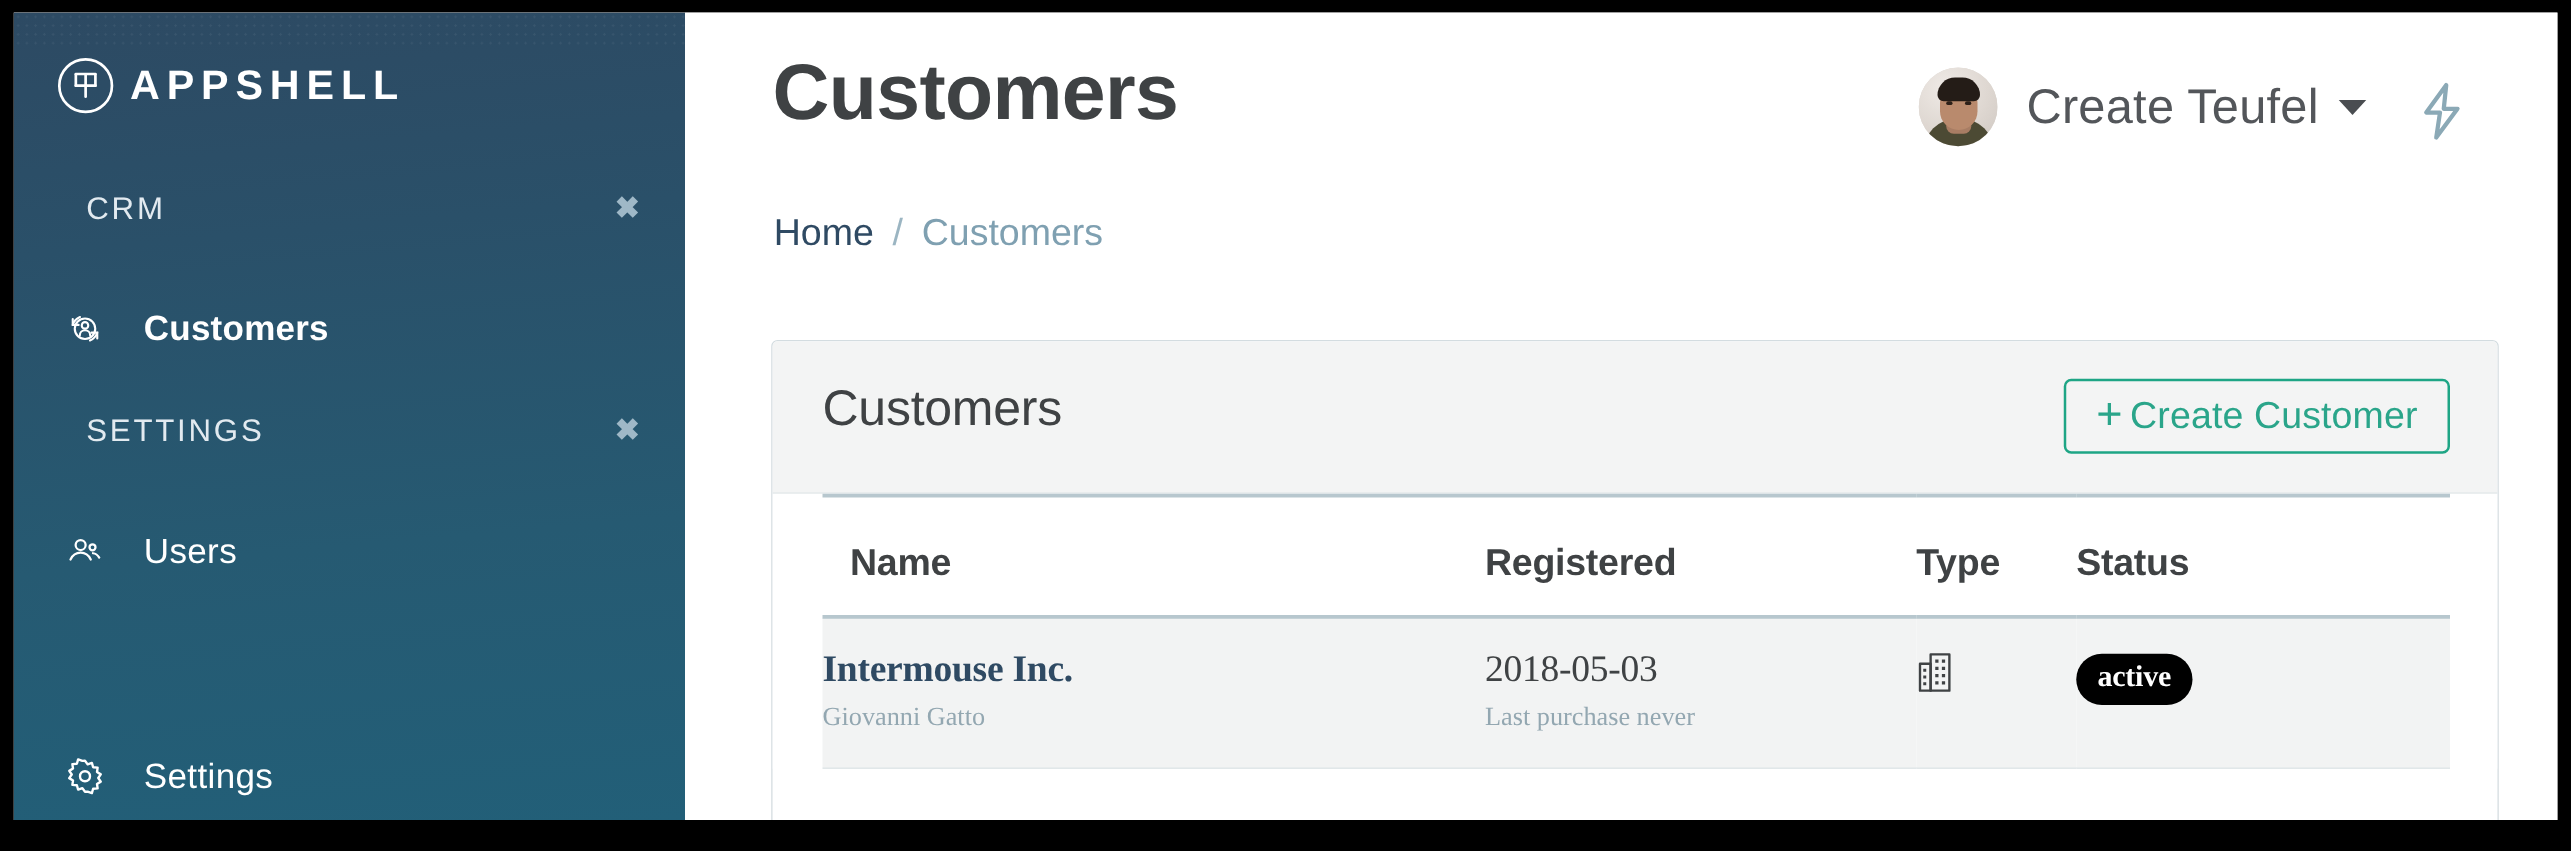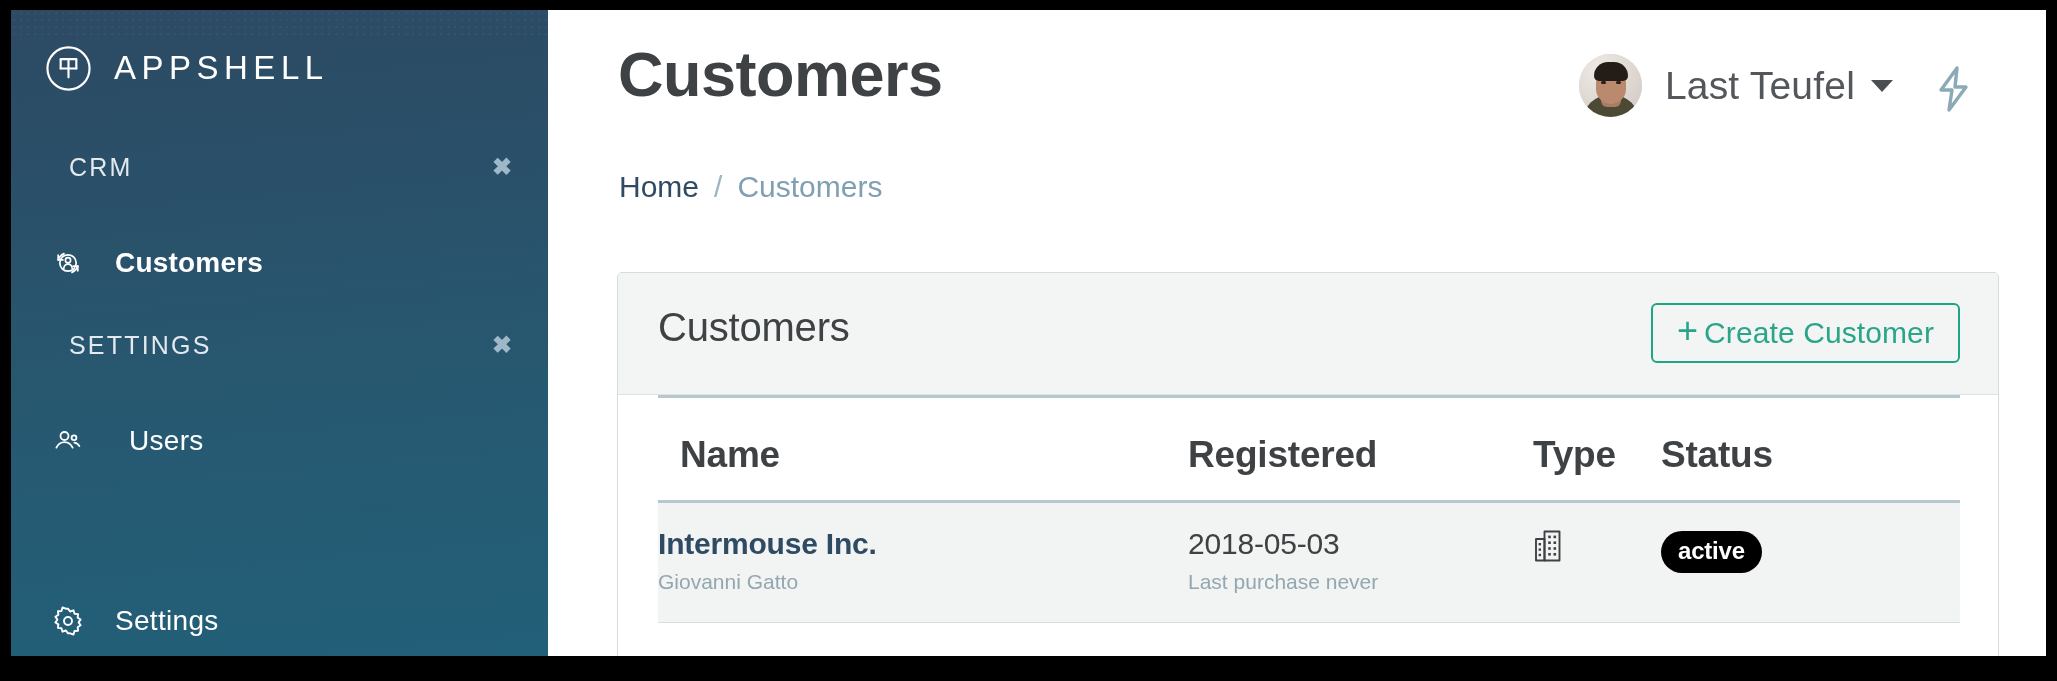--- a/index.html
+++ b/index.html
@@ -59,25 +59,25 @@
     display: flex;
     align-items: center;
     padding-left: 34px;
   }
   #brand-logo {
     width: 47px; height: 47px;
     flex: 0 0 47px;
     display: block;
   }
   #brand-name {
-    margin-left: 22px;
+    margin-left: 12px;
     font-size: 33px;
     letter-spacing: 5.5px;
     color: #ffffff;
-    font-weight: 400;
+    font-weight: 700;
     white-space: nowrap;
   }
 
   .nav-section-head {
     position: absolute;
     left: 0;
     width: 537px;
     height: 46px;
     display: flex;
     align-items: center;
@@ -312,41 +312,42 @@
     background: #ffffff;
   }
 
   table.customers-table {
     width: 100%;
     border-collapse: collapse;
     table-layout: fixed;
   }
   table.customers-table th {
     text-align: left;
-    font-size: 37px;
+    font-size: 30px;
     font-weight: 700;
     color: #3f4244;
     padding: 36px 0 24px 0;
     border-top: 3px solid #b7c7ce;
     border-bottom: 3px solid #b7c7ce;
     vertical-align: bottom;
     letter-spacing: -0.2px;
   }
   table.customers-table th.col-name { width: 530px; padding-left: 22px; }
   table.customers-table th.col-registered { width: 345px; }
   table.customers-table th.col-type { width: 128px; }
   table.customers-table th.col-status { width: 299px; }
 
   table.customers-table tbody tr {
     background: #f2f3f3;
   }
   table.customers-table td {
     padding: 22px 0 26px 0;
     vertical-align: top;
     border-bottom: 1px solid #d8dfe2;
+    font-family: Liberation Serif, serif;
   }
   td.cell-name { padding-left: 22px; }
 
   .cell-primary {
     font-size: 30px;
     font-weight: 700;
     color: #2f4a63;
     line-height: 1.28;
     letter-spacing: -0.2px;
   }
@@ -421,21 +422,21 @@
           </svg>
         </span>
         <span class="nav-label">Customers</span>
       </div>
 
       <div class="nav-section-head" style="top:312px;">
         <span class="nav-section-title">SETTINGS</span>
         <span class="nav-section-close">✖</span>
       </div>
 
-      <div class="nav-item" style="top:400px;gap:14px;">
+      <div class="nav-item" style="top:400px;">
         <span class="nav-icon">
           <svg width="30" height="30" viewBox="0 0 30 30" fill="none" stroke="#ffffff" stroke-width="1.8" stroke-linecap="round" stroke-linejoin="round">
             <circle cx="11.5" cy="10" r="4"></circle>
             <circle cx="21" cy="11.8" r="2.4"></circle>
             <path d="M3.4 21.6c1.7-3.6 4.6-5.5 8.1-5.5s6.4 1.9 8.1 5.5"></path>
             <path d="M21.4 16.6c2.1.2 3.8 1.5 5 3.5"></path>
           </svg>
         </span>
         <span class="nav-label">Users</span>
       </div>
@@ -459,21 +460,21 @@
       <div id="user-menu">
         <span id="avatar">
           <span class="av-bg"></span>
           <span class="av-body"></span>
           <span class="av-neck"></span>
           <span class="av-face"></span>
           <span class="av-hair"></span>
           <span class="av-eye-l"></span>
           <span class="av-eye-r"></span>
         </span>
-        <span id="user-name">Last Teufel</span>
+        <span id="user-name">Create Teufel</span>
         <span id="user-caret"></span>
       </div>
 
       <div id="bolt-button">
         <svg width="40" height="48" viewBox="0 0 40 48" fill="none" stroke="#8ba9b6" stroke-width="3.4" stroke-linejoin="round" stroke-linecap="round">
           <path d="M23 3 7 25h11L15 45l17-23H21L23 3Z"></path>
         </svg>
       </div>
 
       <div id="breadcrumb">

